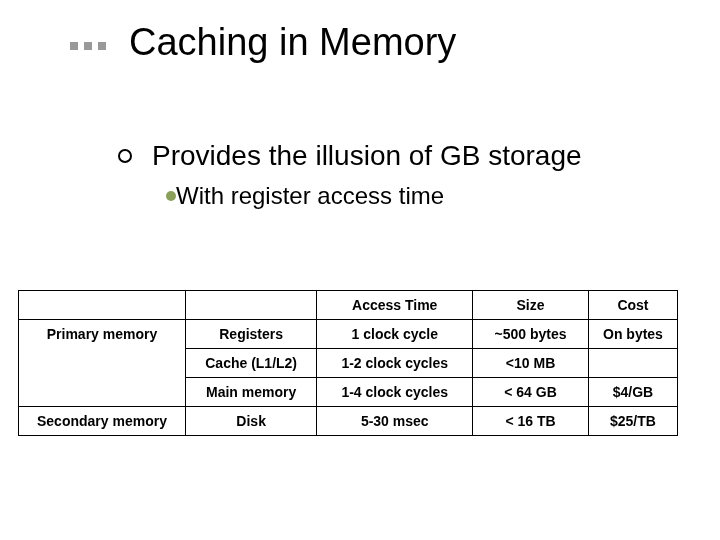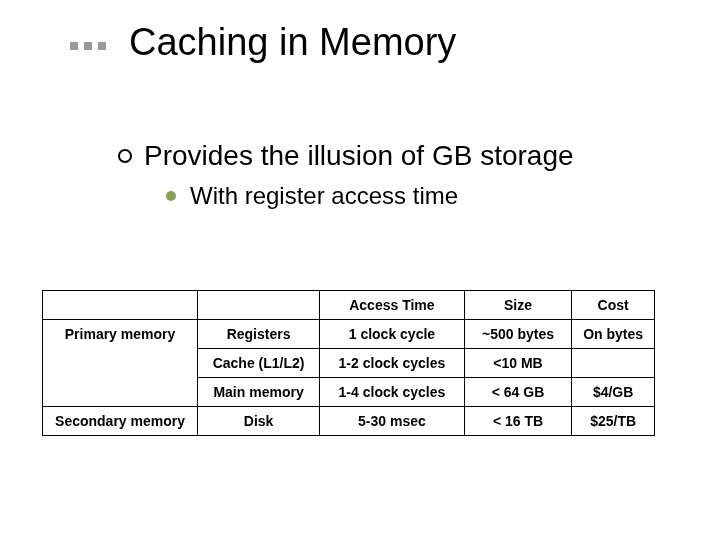--- a/index.html
+++ b/index.html
@@ -45,48 +45,48 @@
   .bullets {
     position: absolute;
     top: 140px;
     left: 118px;
     right: 40px;
   }
   .b1 {
     font-size: 28px;
     display: flex;
     align-items: center;
-    gap: 12px;
+    gap: 20px;
   }
   .ring {
     width: 14px;
     height: 14px;
     border: 2.5px solid #000;
     border-radius: 50%;
     flex: 0 0 auto;
   }
   .b2 {
     font-size: 24px;
     margin-top: 10px;
     margin-left: 48px;
     display: flex;
     align-items: center;
-    gap: 14px;
+    gap: 0;
   }
   .disc {
     width: 10px;
     height: 10px;
     border-radius: 50%;
     flex: 0 0 auto;
   }
   .tbl-wrap {
     position: absolute;
     top: 290px;
-    left: 42px;
-    width: 613px;
+    left: 18px;
+    width: 660px;
   }
   table {
     border-collapse: collapse;
     width: 100%;
     table-layout: fixed;
   }
   col.c0 { width: 150px; }
   col.c1 { width: 118px; }
   col.c2 { width: 140px; }
   col.c3 { width: 104px; }

